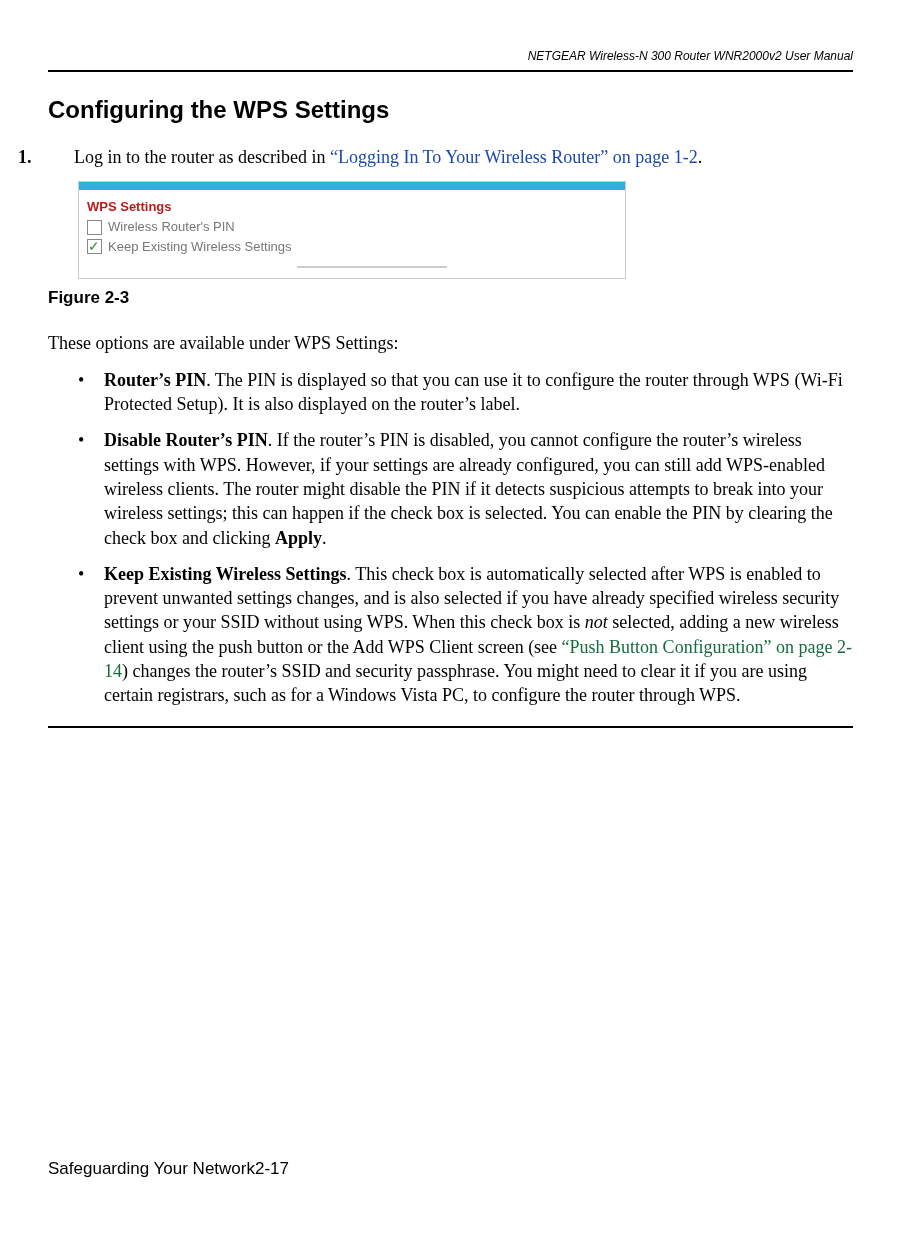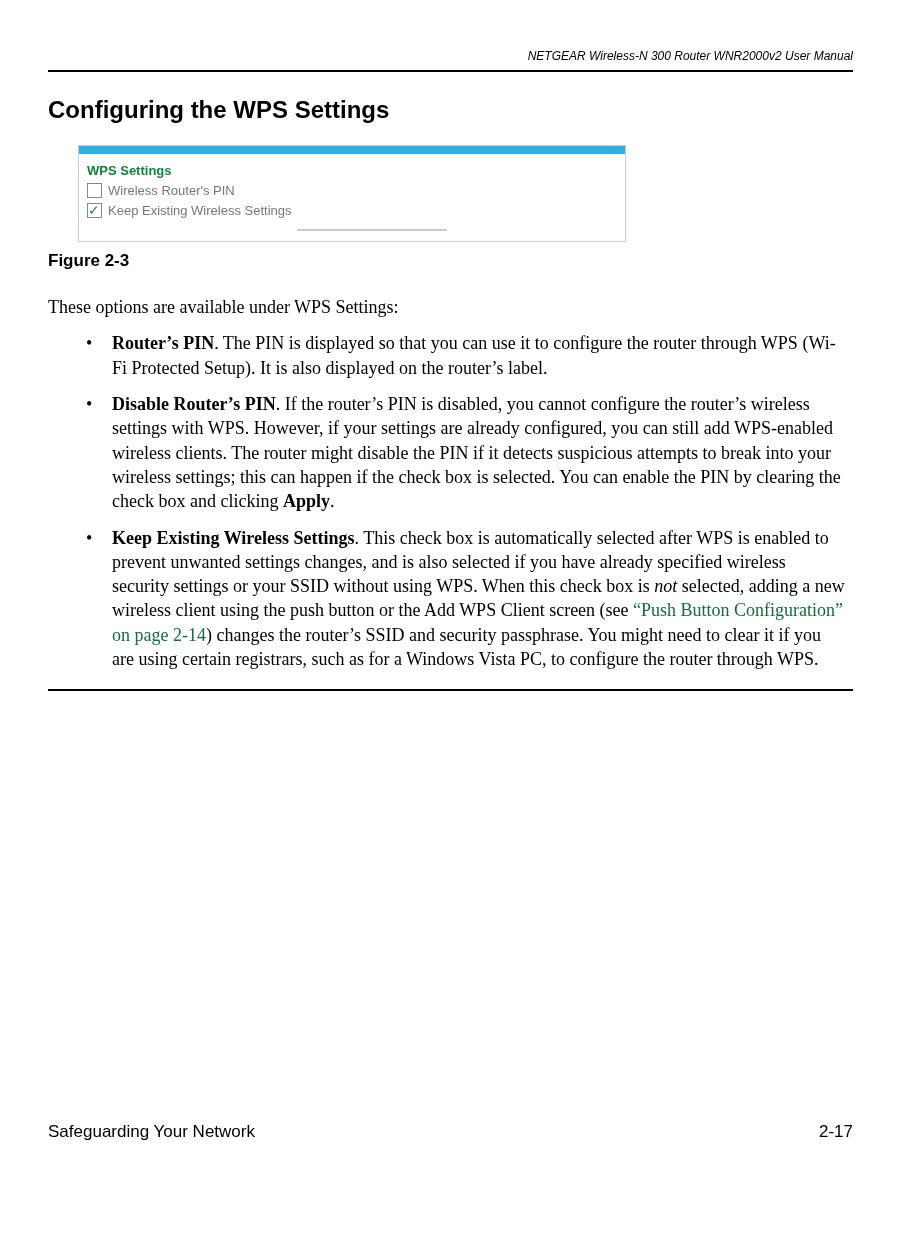--- a/index.html
+++ b/index.html
@@ -68,21 +68,21 @@
     font-family: Arial, Helvetica, sans-serif;
     font-size: 13px;
   }
   .figure-box .bluebar {
     height: 8px;
     background: #2fb1e0;
     margin: -6px -8px 8px;
   }
   .figure-box .panel-title {
     font-weight: bold;
-    color: #15803d;
+    color: #b91c1c;
     margin-bottom: 3px;
   }
   .figure-box .row {
     display: flex;
     align-items: center;
     color: #777;
     margin-bottom: 2px;
   }
   .figure-box .row .lbl {
     width: 200px;
@@ -118,53 +118,55 @@
     font-family: Arial, Helvetica, sans-serif;
     font-weight: bold;
     font-size: 17px;
     margin: 8px 0 22px;
   }
   p.lead {
     margin: 0 0 12px;
   }
   ul.bullets {
     list-style: none;
-    margin: 8px;
+    margin: 0;
     padding: 0 0 0 30px;
   }
   ul.bullets > li {
     position: relative;
     margin-bottom: 12px;
     padding-left: 26px;
   }
   ul.bullets > li::before {
     content: "•";
     position: absolute;
     left: 0;
     top: 0;
     font-size: 18px;
   }
   .footer {
     display: flex;
-    justify-content: space-between;
     font-family: Arial, Helvetica, sans-serif;
     font-size: 17px;
     margin-top: 430px;
   }
   em.i { font-style: italic; }
 </style>
 </head>
 <body>
 
 <div class="running-head">NETGEAR Wireless-N 300 Router WNR2000v2 User Manual</div>
 <hr class="rule">
 
 <h2 class="section-title">Configuring the WPS Settings</h2>
 
 <ol class="steps">
+  <li>
+    <span class="num">1.</span><span>Log in to the router as described in </span><span class="xref">“Logging In To Your Wireless Router” on page 1-2</span><span>.</span>
+  </li>
 </ol>
 
 <div class="figure-box">
   <div class="bluebar"></div>
   <div class="panel-title">WPS Settings</div>
   <div class="row">
     <span class="cb"></span>
     <span>Wireless Router's PIN</span>
   </div>
   <div class="row">

